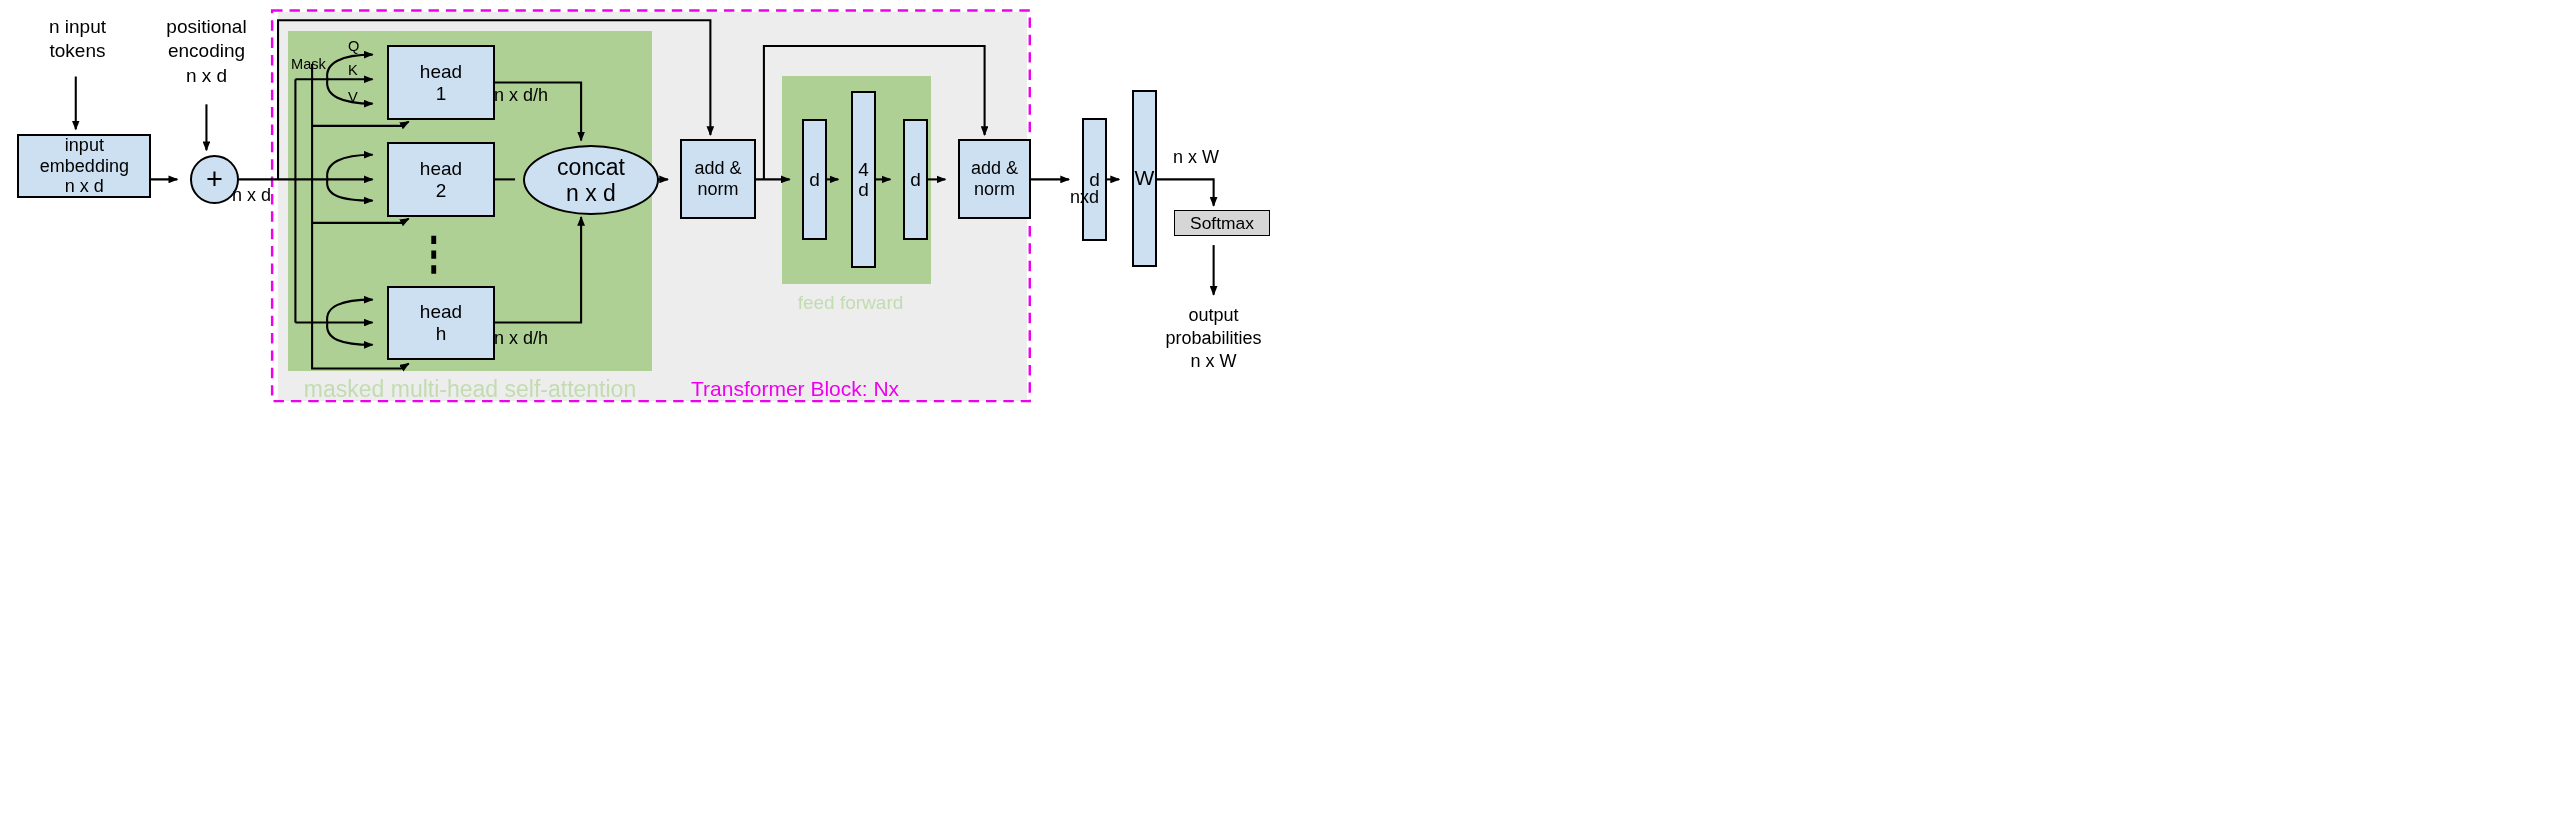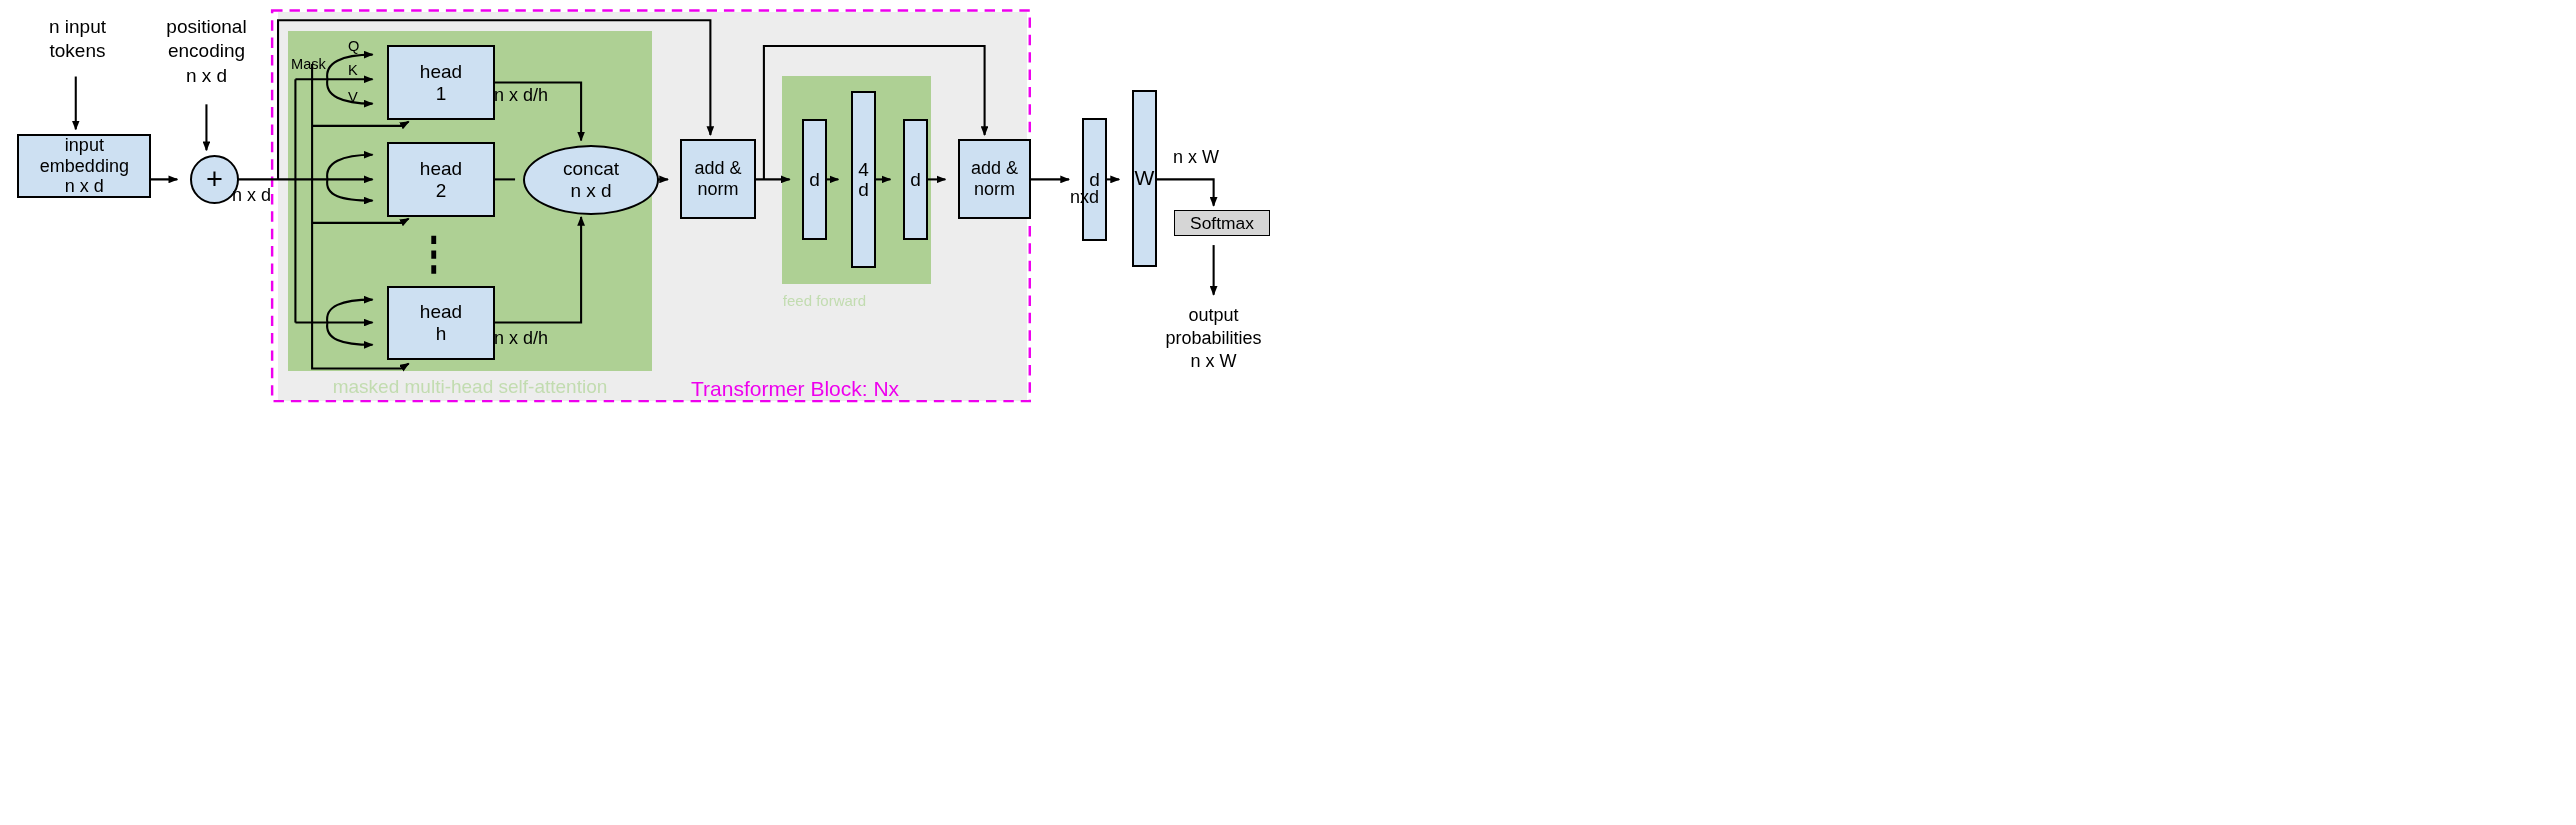--- a/index.html
+++ b/index.html
@@ -88,21 +88,21 @@
 embedding
 n x d</div>
   <div class="box" style="left:182px;top:155px;width:49px;height:49px;border-radius:50%;font-size:29px;">+</div>
 
   <div class="box" style="left:379px;top:45px;width:108px;height:75px;font-size:19px;">head
 1</div>
   <div class="box" style="left:379px;top:142px;width:108px;height:75px;font-size:19px;">head
 2</div>
   <div class="box" style="left:379px;top:286px;width:108px;height:74px;font-size:19px;">head
 h</div>
-  <div class="box" style="left:515px;top:145px;width:136px;height:70px;border-radius:50%;font-size:19px;">concat
+  <div class="box" style="left:515px;top:145px;width:136px;height:70px;border-radius:50%;font-size:23px;">concat
 n x d</div>
 
   <div class="box" style="left:672px;top:139px;width:76px;height:80px;font-size:18px;">add &amp;
 norm</div>
 
   <div class="box" style="left:794px;top:119px;width:25px;height:121px;font-size:19px;">d</div>
   <div class="box" style="left:843px;top:91px;width:25px;height:177px;font-size:19px;line-height:1.05;">4
 d</div>
   <div class="box" style="left:895px;top:119px;width:25px;height:121px;font-size:19px;">d</div>
 
@@ -122,22 +122,22 @@
   <div class="lbl left" style="left:232px;top:184px;font-size:18px;">n x d</div>
 
   <div class="lbl" style="left:291px;top:39px;font-size:14.6px;margin-top:16px;">Mask</div>
   <div class="lbl" style="left:348px;top:37px;font-size:14.6px;">Q</div>
   <div class="lbl" style="left:348px;top:61px;font-size:14.6px;">K</div>
   <div class="lbl" style="left:348px;top:88px;font-size:14.6px;">V</div>
 
   <div class="lbl left" style="left:494px;top:84px;font-size:18px;">n x d/h</div>
   <div class="lbl left" style="left:494px;top:327px;font-size:18px;">n x d/h</div>
 
-  <div class="lbl caption" style="left:288px;top:375px;width:364px;font-size:19px;font-weight:normal;">masked multi-head self-attention</div>
-  <div class="lbl caption" style="left:750px;top:291px;width:149px;font-size:15px;font-weight:normal;">feed forward</div>
+  <div class="lbl caption" style="left:288px;top:375px;width:364px;font-size:23px;font-weight:normal;">masked multi-head self-attention</div>
+  <div class="lbl caption" style="left:776px;top:291px;width:149px;font-size:19px;font-weight:normal;">feed forward</div>
   <div class="lbl" style="left:691px;top:376px;font-size:21px;color:var(--magenta);">Transformer Block: Nx</div>
 
   <div class="lbl left" style="left:1027px;top:186px;font-size:18px;padding-left:43px;">nxd</div>
   <div class="lbl left" style="left:1173px;top:146px;font-size:18px;">n x W</div>
   <div class="lbl" style="left:1144px;top:304px;width:139px;font-size:18px;">output
 probabilities
 n x W</div>
 
 </div>
 

